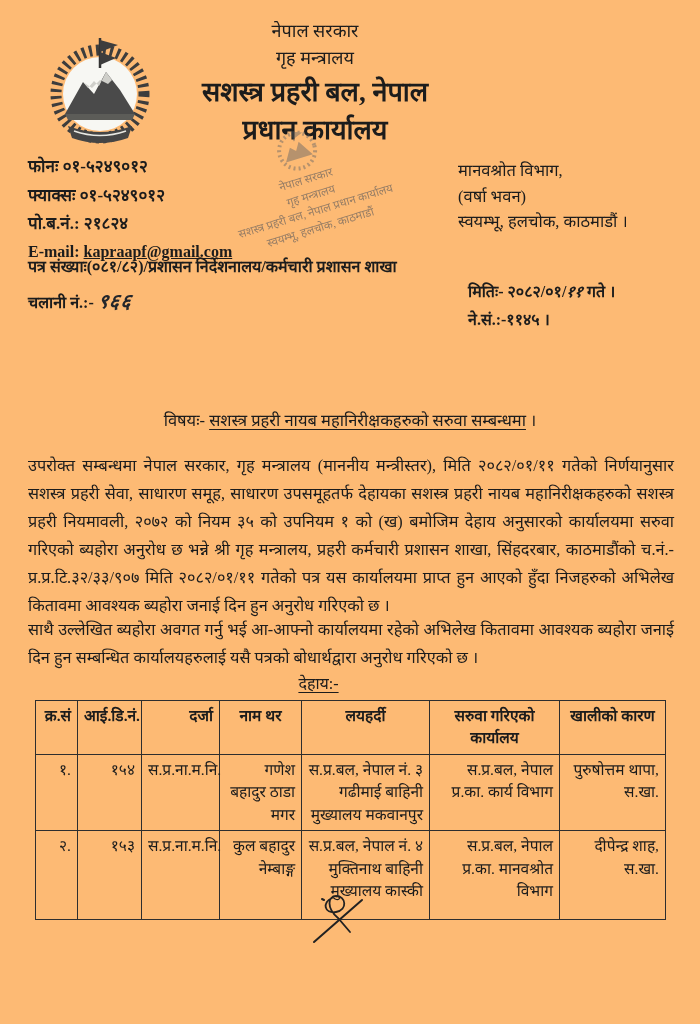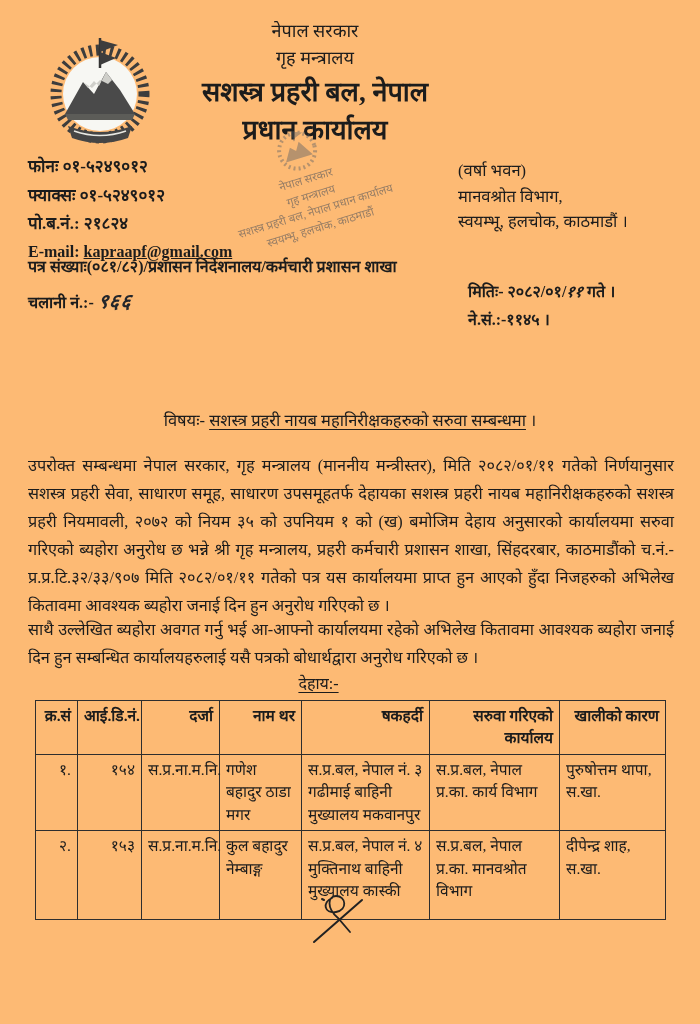--- a/index.html
+++ b/index.html
@@ -35,22 +35,22 @@
   .subject  { position:absolute; left:0; top:408px; width:700px; text-align:center; font-size:16.5px; }
   .subject .subj-text { text-decoration:underline; text-underline-offset:3px; }
   
   .body-para{ position:absolute; left:28px; width:646px; font-size:16.3px; line-height:1.72; text-align:justify; }
   .p1 { top:452px; }
   .p2 { top:616px; }
   .dehaya { position:absolute; left:0; top:672px; width:637px; text-align:center; font-size:16px; }
   .dehaya span { text-decoration:underline; text-underline-offset:3px; }
   
   table.roster { position:absolute; left:35px; top:700px; width:630px; border-collapse:collapse; font-size:15.5px; table-layout:fixed; }
-  .roster th, .roster td { border:1.6px solid #2e2e2e; padding:4px 6px; vertical-align:top; line-height:1.45; }
-  .roster th { font-weight:bold; text-align:right; }
+  .roster th, .roster td { border:1.6px solid #2e2e2e; padding:4px 6px; vertical-align:top; line-height:1.45;text-align:right; }
+  .roster th { font-weight:bold; text-align:center; }
   .roster th.c, .roster td.c { text-align:right; }
   .roster tr.r1 td { height:62px; }
   .roster tr.r2 td { height:80px; }
   
   .signature { position:absolute; left:292px; top:886px; width:110px; height:72px; }
 </style>
 </head>
 <body>
 
 <div class="page">
@@ -93,22 +93,22 @@
     <div>फोनः ०१-५२४९०१२</div>
     <div>फ्याक्सः ०१-५२४९०१२</div>
     <div>पो.ब.नं.: २१८२४</div>
     <div class="email-line">
       <span>E-mail:</span>
       <span class="email">kapraapf@gmail.com</span>
     </div>
   </div>
 
   <div class="dept">
+    <div>मानवश्रोत विभाग,</div>
     <div>(वर्षा भवन)</div>
-    <div>मानवश्रोत विभाग,</div>
     <div>स्वयम्भू, हलचोक, काठमाडौं ।</div>
   </div>
 
   <div class="refline">पत्र संख्याः(०८१/८२)/प्रशासन निर्देशनालय/कर्मचारी प्रशासन शाखा</div>
   <div class="chalani">
     <span>चलानी नं.:-</span>
     <span class="handwrit">९६६</span>
   </div>
   <div class="dateblock">
     <div><span>मितिः- २०८२/०१/</span><span class="hand-sm">११</span><span> गते ।</span></div>
@@ -134,21 +134,21 @@
         <col style="width:128px">
         <col style="width:130px">
         <col style="width:106px">
     </colgroup>
     <thead>
       <tr>
         <th class="c">क्र.सं</th>
         <th class="c">आई.डि.नं.</th>
         <th class="c">दर्जा</th>
         <th>नाम थर</th>
-        <th>षकहर्दी</th>
+        <th>लयहर्दी</th>
         <th>सरुवा गरिएको कार्यालय</th>
         <th>खालीको कारण</th>
       </tr>
     </thead>
     <tbody>
       <tr class="r1">
         <td class="c">१.</td>
         <td class="c">१५४</td>
         <td>स.प्र.ना.म.नि.</td>
         <td>गणेश बहादुर ठाडा मगर</td>

